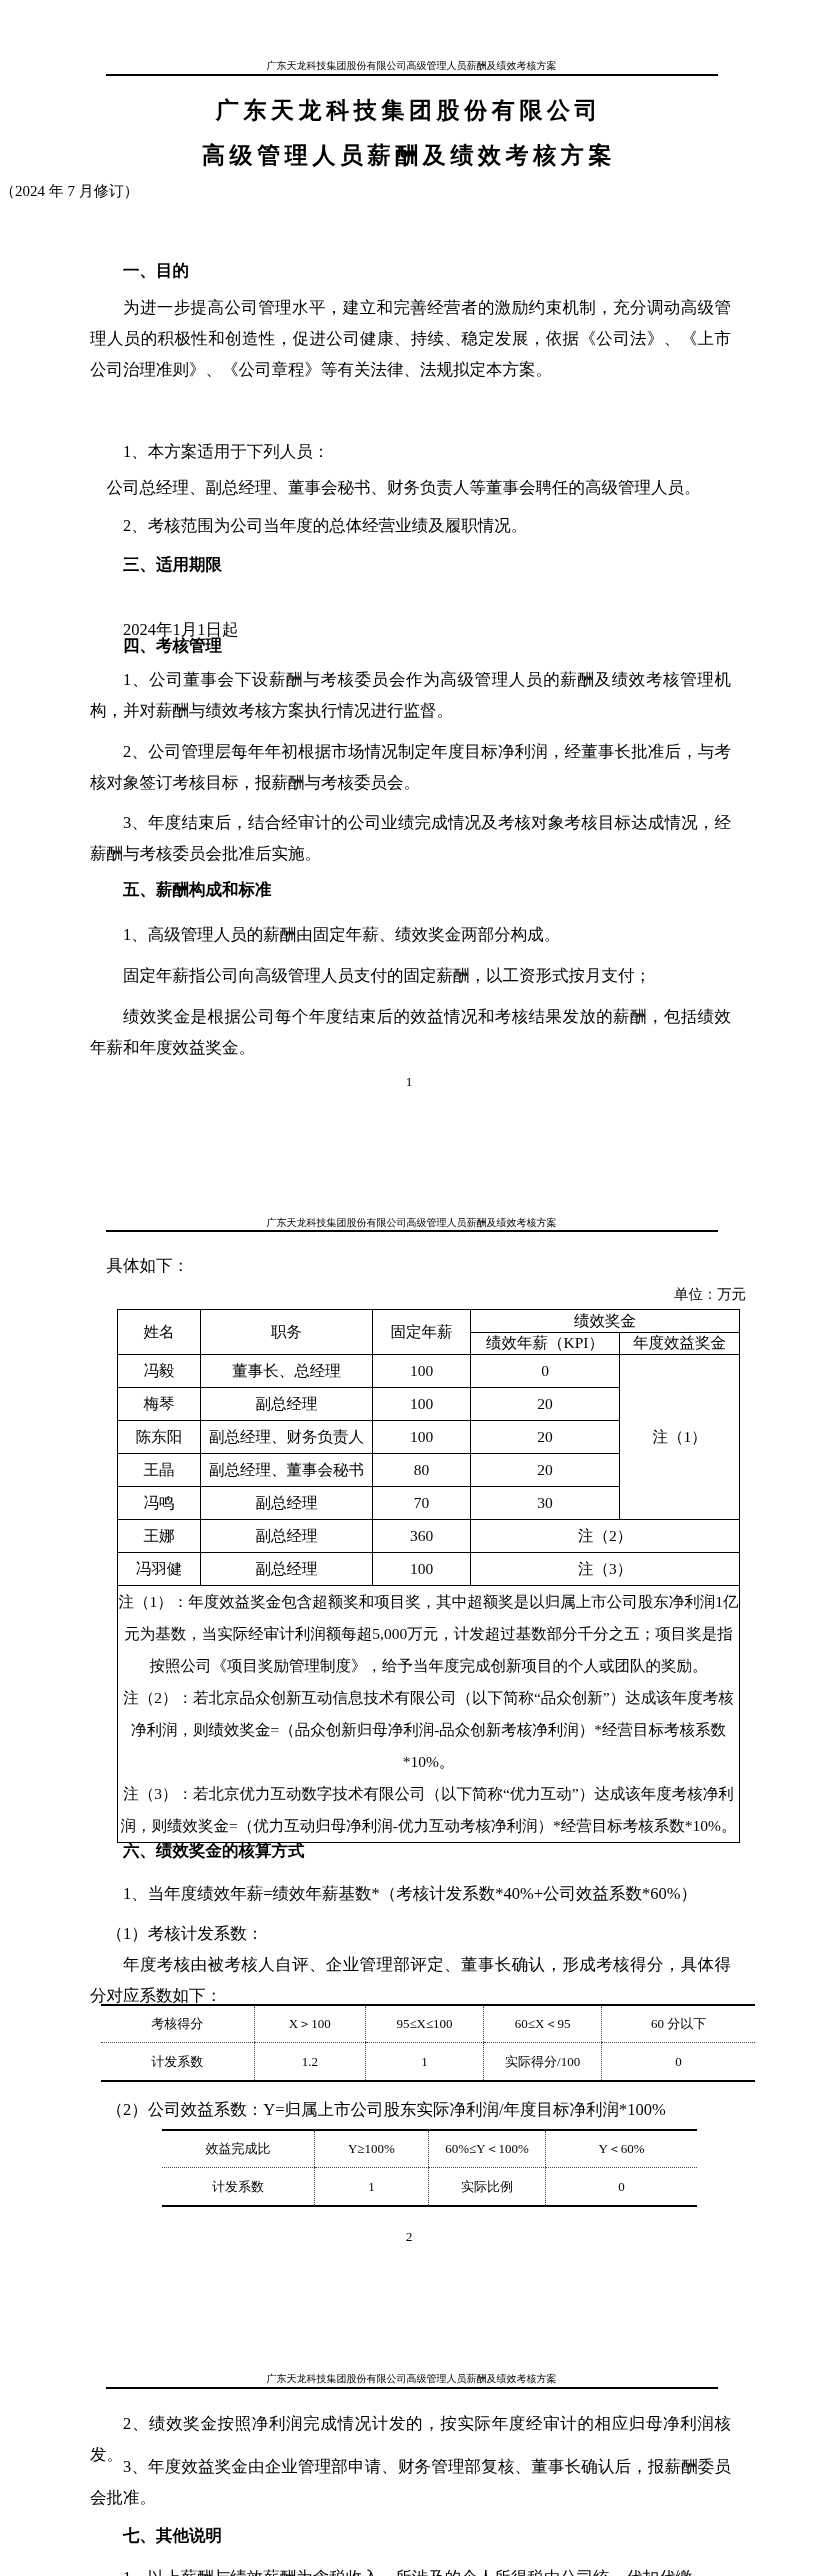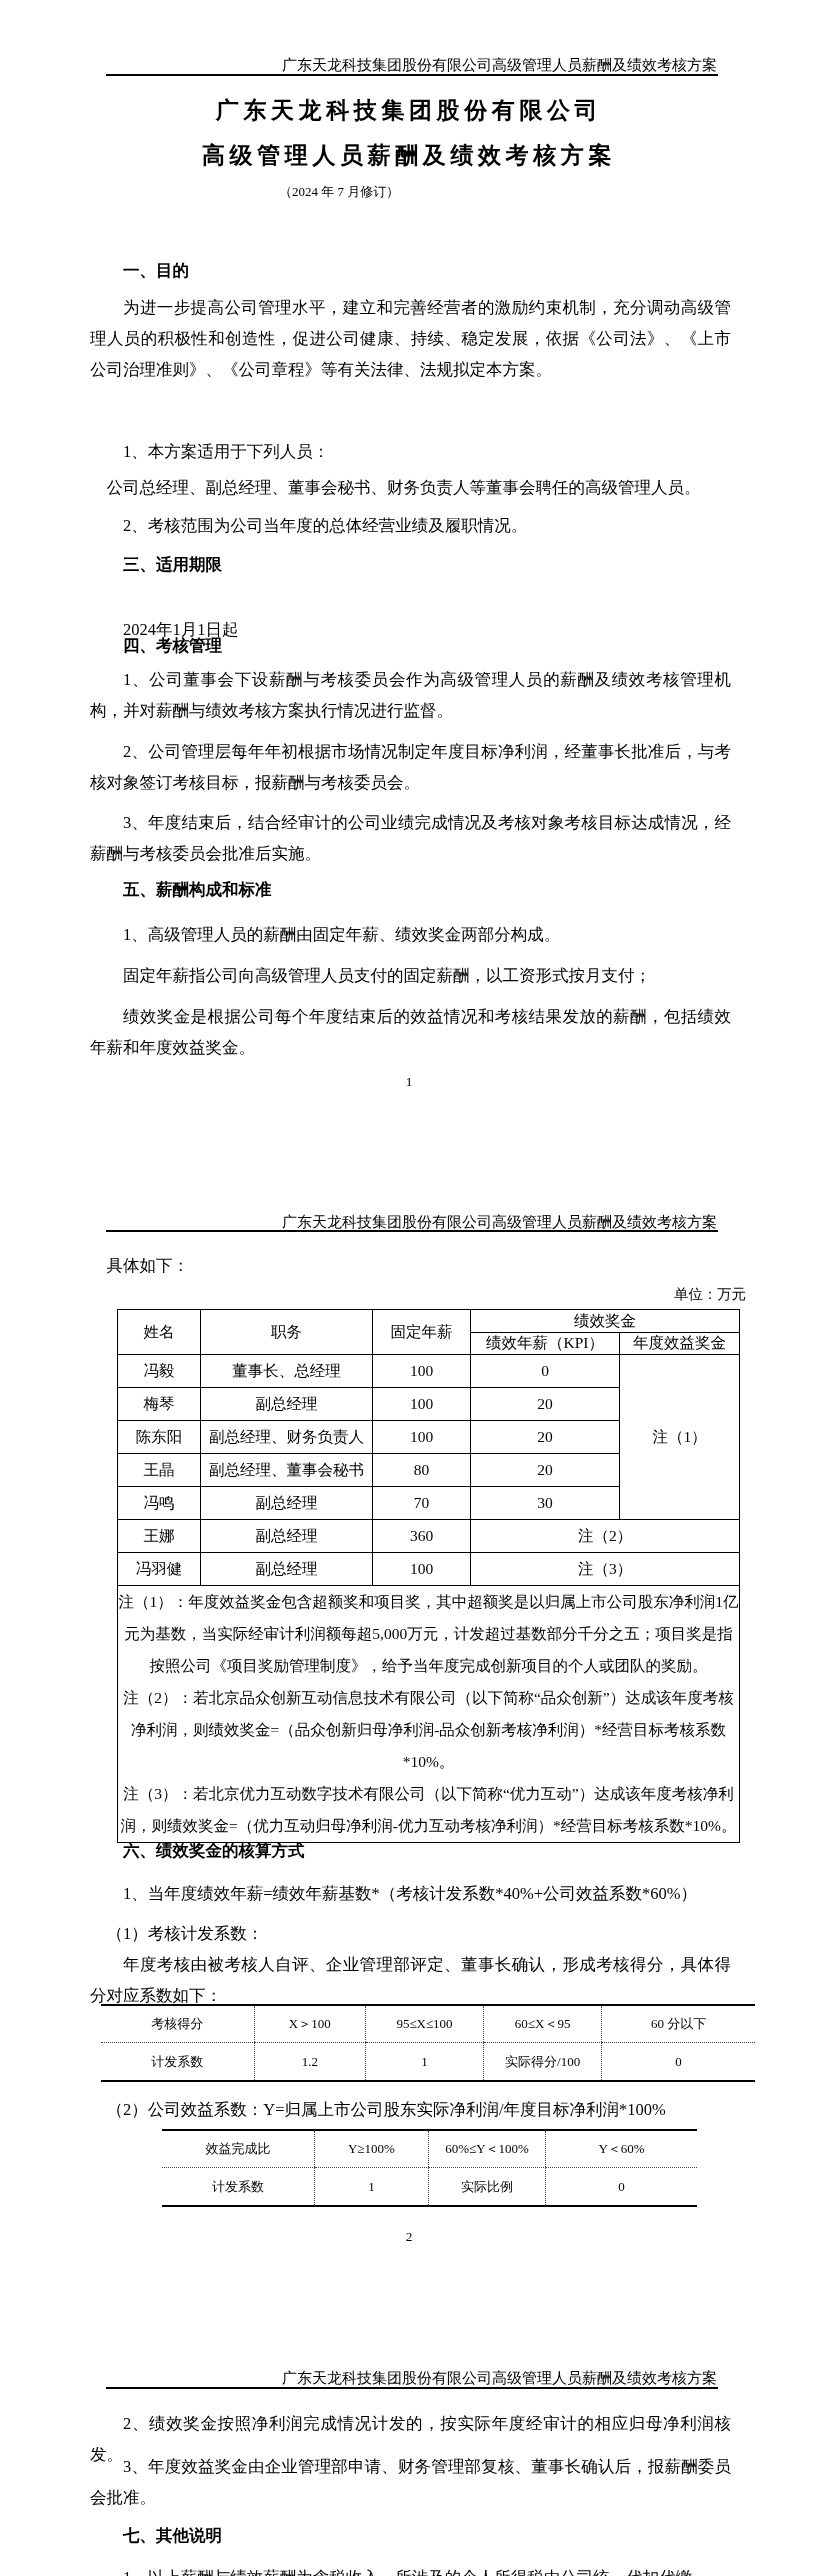--- a/index.html
+++ b/index.html
@@ -9,32 +9,32 @@
     height:3470px;
     background:#ffffff;
     color:#000;
     font-family:"Liberation Serif","DejaVu Serif",serif;
     overflow:hidden;
   }
   .abs{position:absolute;}
   
   .run-hdr{
     left:106px;width:611px;
-    text-align:right;
-    font-size:15px;line-height:15.5px;
+    text-align:center;
+    font-size:10px;line-height:15.5px;
     white-space:nowrap;
   }
   .hdr-rule{left:106px;width:612px;height:2.1px;background:#000;}
   
   .doc-title{
     left:0;width:818px;text-align:center;
     font-size:23px;font-weight:bold;letter-spacing:4.6px;line-height:25px;
     white-space:nowrap;
   }
-  .revision{left:0;width:678px;text-align:center;font-size:13px;line-height:17.5px;}
+  .revision{left:0;width:678px;font-size:15px;line-height:17.5px;}
   
   .bt{
     left:90px;width:641px;
     font-size:16.5px;line-height:31px;
     text-align:justify;
   }
   .ind2{text-indent:33px;}
   .ind1{text-indent:16.5px;}
   .bold{font-weight:bold;}
   .right{text-align:right;}

